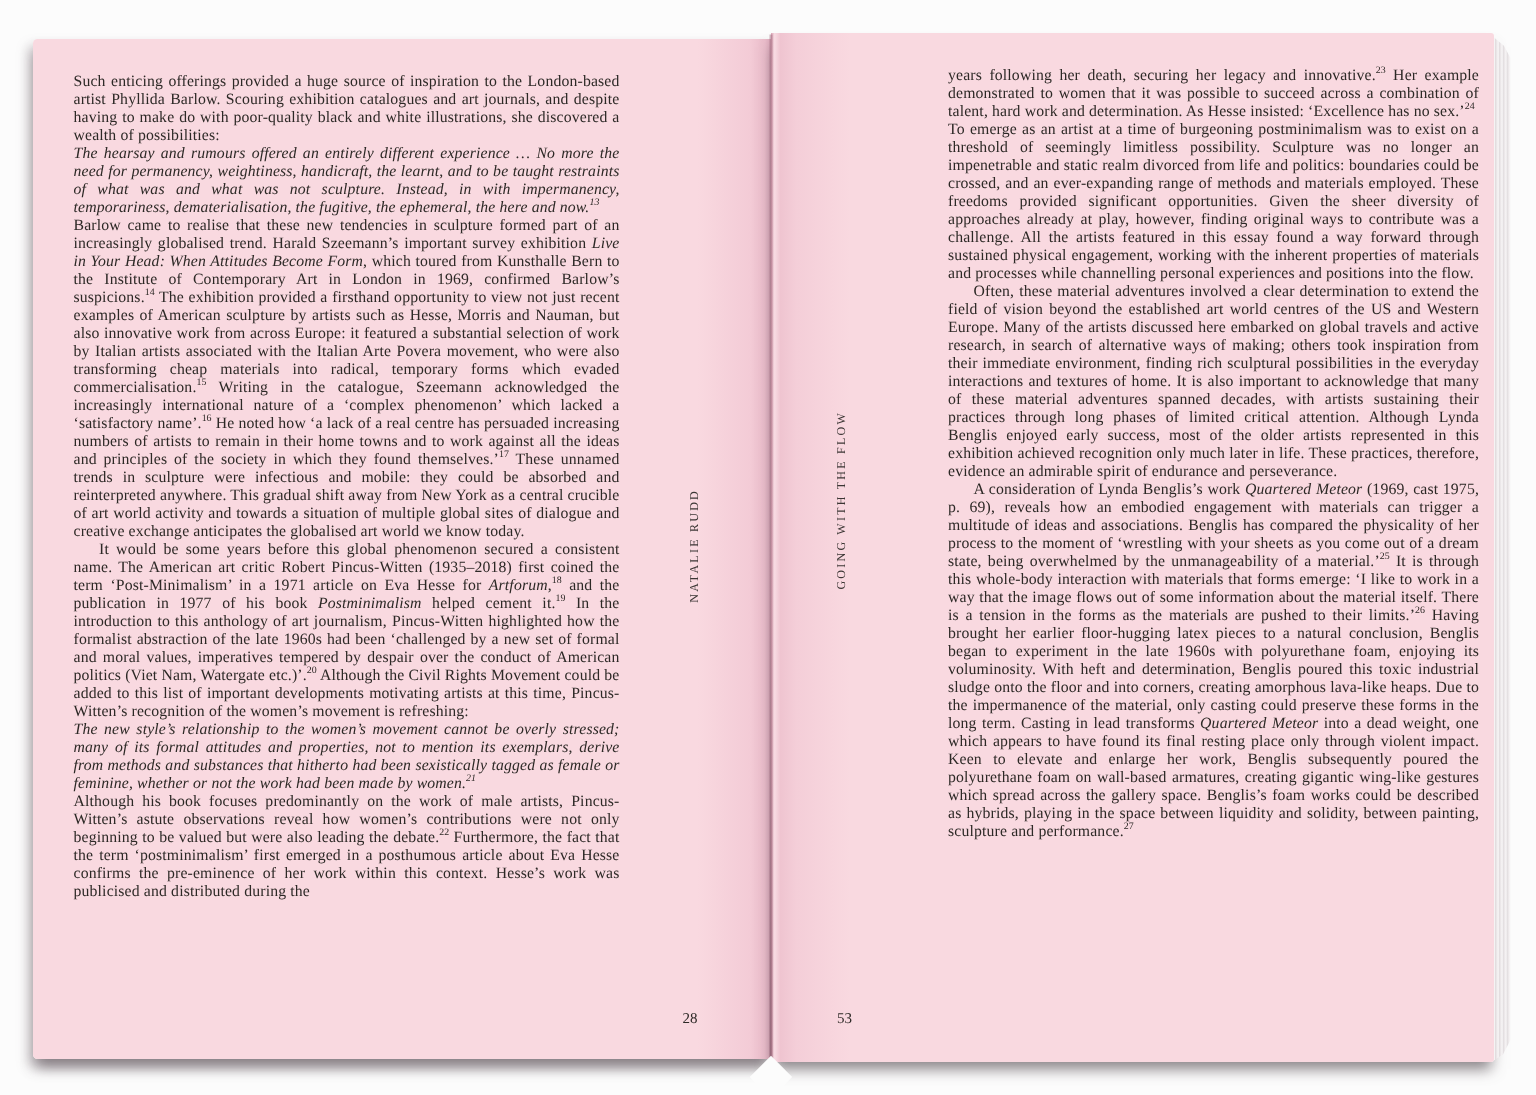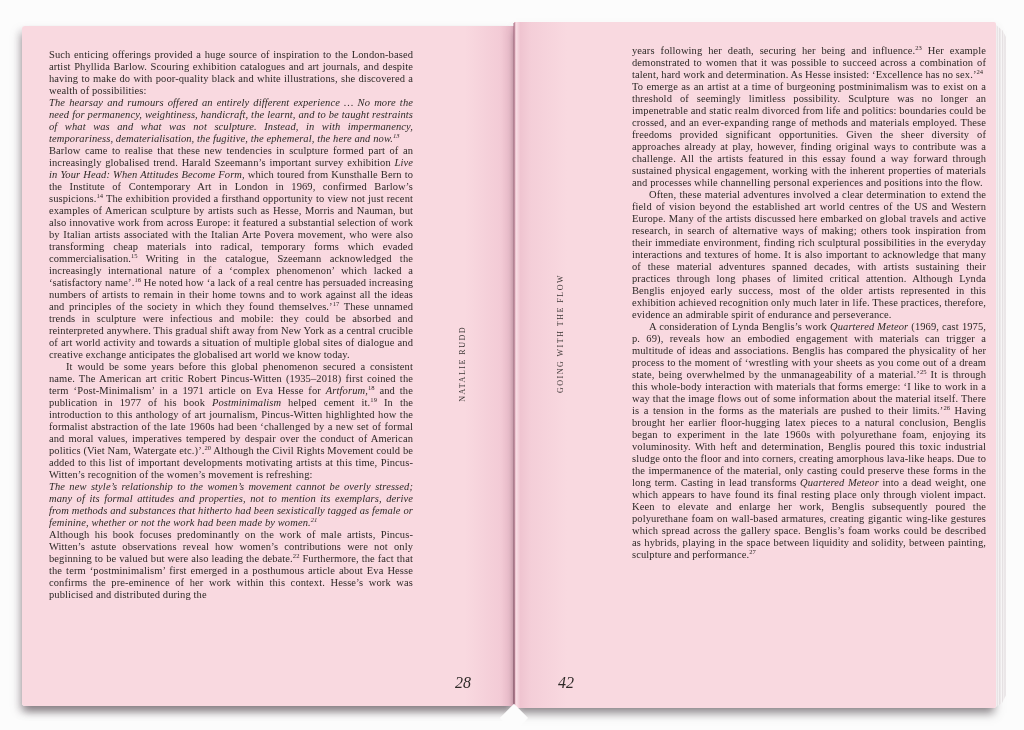--- a/index.html
+++ b/index.html
@@ -63,21 +63,21 @@
   .running-head{
     position:absolute;
     writing-mode:vertical-rl;transform:rotate(180deg);
     font-size:8px;letter-spacing:1.5px;color:#3b3634;
     white-space:nowrap;
   }
   .page.left  .running-head{left:436px;top:300px;}
   .page.right .running-head{left:42px;top:252px;}
 
   .page-number{
-    position:absolute;font-size:16px;color:#2d2926;font-style:italic;
+    position:absolute;font-size:10px;color:#2d2926;
   }
   .page.left  .page-number{left:433px;top:648px;}
   .page.right .page-number{left:44px;top:652px;}
 </style>
 </head>
 <body>
 
 <div class="scene">
   <div class="book">
 
@@ -91,26 +91,26 @@
           <p class="para indent"><span>It would be some years before this global phenomenon secured a consistent name. The American art critic Robert Pincus-Witten (1935–2018) first coined the term ‘Post-Minimalism’ in a 1971 article on Eva Hesse for </span><i>Artforum</i><span>,</span><sup>18</sup><span> and the publication in 1977 of his book </span><i>Postminimalism</i><span> helped cement it.</span><sup>19</sup><span> In the introduction to this anthology of art journalism, Pincus-Witten highlighted how the formalist abstraction of the late 1960s had been ‘challenged by a new set of formal and moral values, imperatives tempered by despair over the conduct of American politics (Viet Nam, Watergate etc.)’.</span><sup>20</sup><span> Although the Civil Rights Movement could be added to this list of important developments motivating artists at this time, Pincus-Witten’s recognition of the women’s movement is refreshing:</span></p>
           <p class="block-quote"><i>The new style’s relationship to the women’s movement cannot be overly stressed; many of its formal attitudes and properties, not to mention its exemplars, derive from methods and substances that hitherto had been sexistically tagged as female or feminine, whether or not the work had been made by women.</i><sup>21</sup></p>
           <p class="para"><span>Although his book focuses predominantly on the work of male artists, Pincus-Witten’s astute observations reveal how women’s contributions were not only beginning to be valued but were also leading the debate.</span><sup>22</sup><span> Furthermore, the fact that the term ‘postminimalism’ first emerged in a posthumous article about Eva Hesse confirms the pre-eminence of her work within this context. Hesse’s work was publicised and distributed during the</span></p>
         </div>
       <div class="running-head">NATALIE RUDD</div>
       <div class="page-number">28</div>
     </div>
 
     <div class="page right">
       <div class="text-col">
-          <p class="para"><span>years following her death, securing her being and influence.</span><sup>23</sup><span> Her example demonstrated to women that it was possible to succeed across a combination of talent, hard work and determination. As Hesse insisted: ‘Excellence has no sex.’</span><sup>24</sup></p>
+          <p class="para"><span>years following her death, securing her legacy and innovative.</span><sup>23</sup><span> Her example demonstrated to women that it was possible to succeed across a combination of talent, hard work and determination. As Hesse insisted: ‘Excellence has no sex.’</span><sup>24</sup></p>
           <p class="para"><span>To emerge as an artist at a time of burgeoning postminimalism was to exist on a threshold of seemingly limitless possibility. Sculpture was no longer an impenetrable and static realm divorced from life and politics: boundaries could be crossed, and an ever-expanding range of methods and materials employed. These freedoms provided significant opportunities. Given the sheer diversity of approaches already at play, however, finding original ways to contribute was a challenge. All the artists featured in this essay found a way forward through sustained physical engagement, working with the inherent properties of materials and processes while channelling personal experiences and positions into the flow.</span></p>
           <p class="para indent"><span>Often, these material adventures involved a clear determination to extend the field of vision beyond the established art world centres of the US and Western Europe. Many of the artists discussed here embarked on global travels and active research, in search of alternative ways of making; others took inspiration from their immediate environment, finding rich sculptural possibilities in the everyday interactions and textures of home. It is also important to acknowledge that many of these material adventures spanned decades, with artists sustaining their practices through long phases of limited critical attention. Although Lynda Benglis enjoyed early success, most of the older artists represented in this exhibition achieved recognition only much later in life. These practices, therefore, evidence an admirable spirit of endurance and perseverance.</span></p>
           <p class="para indent"><span>A consideration of Lynda Benglis’s work </span><i>Quartered Meteor</i><span> (1969, cast 1975, p. 69), reveals how an embodied engagement with materials can trigger a multitude of ideas and associations. Benglis has compared the physicality of her process to the moment of ‘wrestling with your sheets as you come out of a dream state, being overwhelmed by the unmanageability of a material.’</span><sup>25</sup><span> It is through this whole-body interaction with materials that forms emerge: ‘I like to work in a way that the image flows out of some information about the material itself. There is a tension in the forms as the materials are pushed to their limits.’</span><sup>26</sup><span> Having brought her earlier floor-hugging latex pieces to a natural conclusion, Benglis began to experiment in the late 1960s with polyurethane foam, enjoying its voluminosity. With heft and determination, Benglis poured this toxic industrial sludge onto the floor and into corners, creating amorphous lava-like heaps. Due to the impermanence of the material, only casting could preserve these forms in the long term. Casting in lead transforms </span><i>Quartered Meteor</i><span> into a dead weight, one which appears to have found its final resting place only through violent impact. Keen to elevate and enlarge her work, Benglis subsequently poured the polyurethane foam on wall-based armatures, creating gigantic wing-like gestures which spread across the gallery space. Benglis’s foam works could be described as hybrids, playing in the space between liquidity and solidity, between painting, sculpture and performance.</span><sup>27</sup></p>
         </div>
       <div class="running-head">GOING WITH THE FLOW</div>
-      <div class="page-number">42</div>
+      <div class="page-number">53</div>
     </div>
 
     <div class="gutter-line"></div>
     <div class="gutter-notch"></div>
 
   </div>
 </div>
 
 </body></html>

